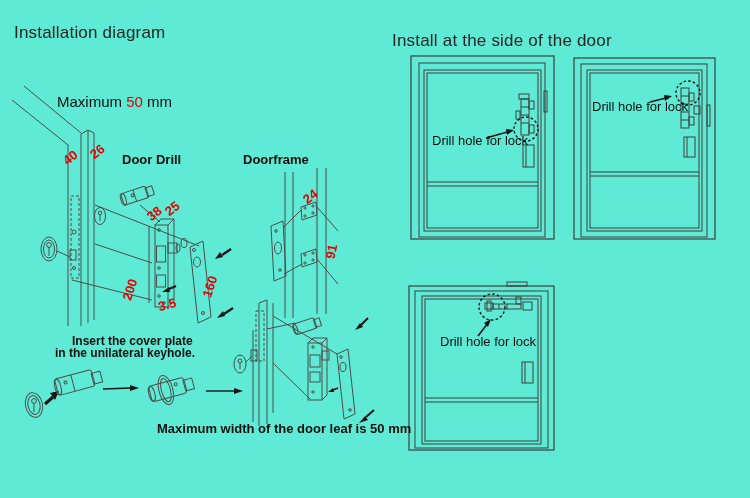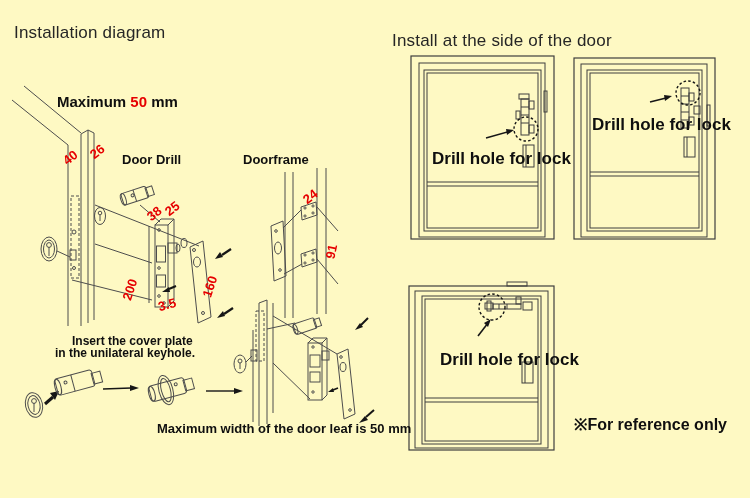--- a/index.html
+++ b/index.html
@@ -1,26 +1,26 @@
 <!DOCTYPE html>
 <html><head>
 <meta charset="utf-8">
 <style>
   html,body{margin:0;padding:0;background:#fff;}
-  .stage{position:relative;width:750px;height:498px;background:#fef9c3;overflow:hidden;
+  .stage{position:relative;width:750px;height:498px;background:#5eead4;overflow:hidden;
          font-family:"Liberation Sans", sans-serif;color:#111;}
   .stage svg{position:absolute;left:0;top:0;}
   .lbl{position:absolute;white-space:nowrap;line-height:1;}
   .h1{font-size:17px;color:#262626;letter-spacing:.2px;}
   .b13{font-size:13px;font-weight:bold;color:#0f0f0f;}
   .b12{font-size:12px;font-weight:bold;color:#0f0f0f;}
-  .drill{font-size:17px;font-weight:bold;color:#0f0f0f;margin-top:16px;}
+  .drill{font-size:13px;font-weight:normal;color:#0f0f0f;}
   .dim{font-size:13px;font-weight:bold;color:#e60000;}
   .ref{font-size:16px;font-weight:bold;color:#0f0f0f;}
-  .callout{font-size:15px;font-weight:bold;color:#0f0f0f;}
+  .callout{font-size:15px;font-weight:normal;color:#0f0f0f;}
   .callout .red{color:#e60000;}
   .r38{transform:rotate(-38deg);}
   .r72{transform:rotate(-72deg);}
   .r78{transform:rotate(-78deg);}
   .r15{transform:rotate(-15deg);}
 </style>
 </head>
 <body>
 
 <div class="stage">
@@ -290,15 +290,14 @@
 
 <span class="lbl b12" style="left:41px;top:335px;padding-left:31px;">Insert the cover plate</span>
 <span class="lbl b12" style="left:55px;top:347px;">in the unilateral keyhole.</span>
 
 <span class="lbl b13" style="left:157px;top:422px;">Maximum width of the door leaf is 50 mm</span>
 
 <span class="lbl drill" style="left:432px;top:134px;">Drill hole for lock</span>
 <span class="lbl drill" style="left:592px;top:100px;">Drill hole for lock</span>
 <span class="lbl drill" style="left:440px;top:335px;">Drill hole for lock</span>
 
-<span class="lbl ref" style="left:574px;top:417px;">※For reference only</span>
 
 </div>
 
 </body></html>

